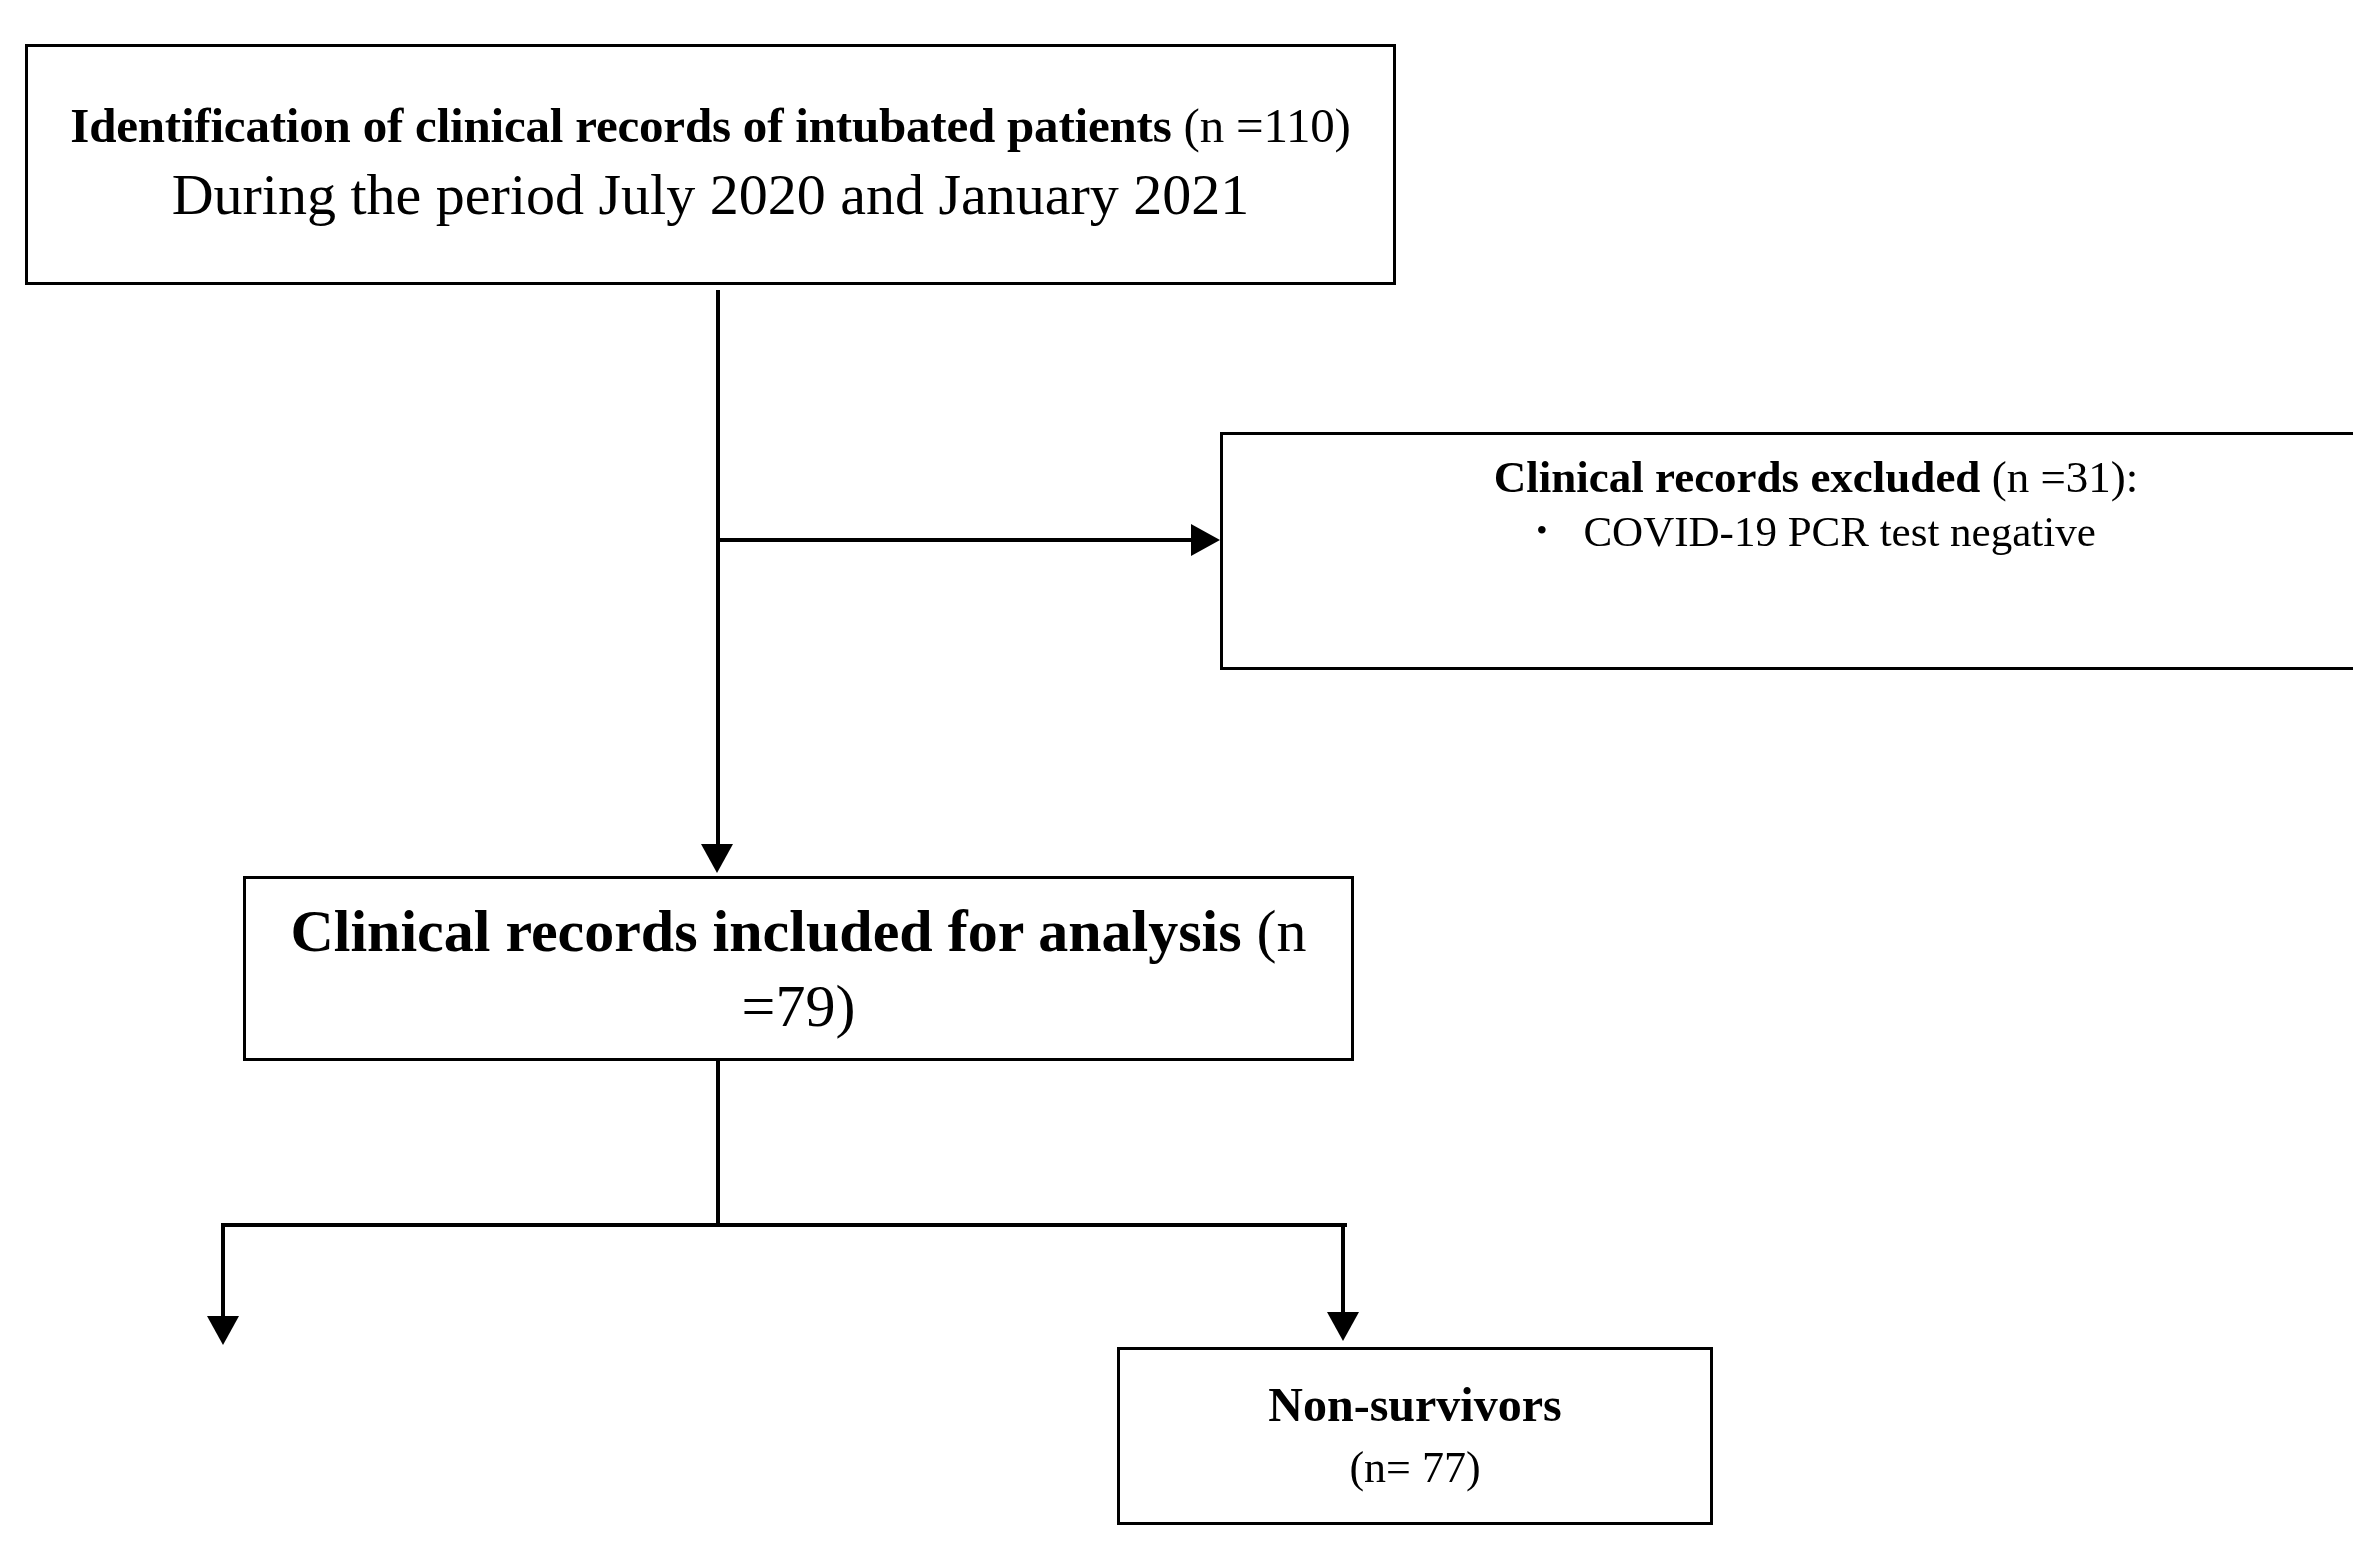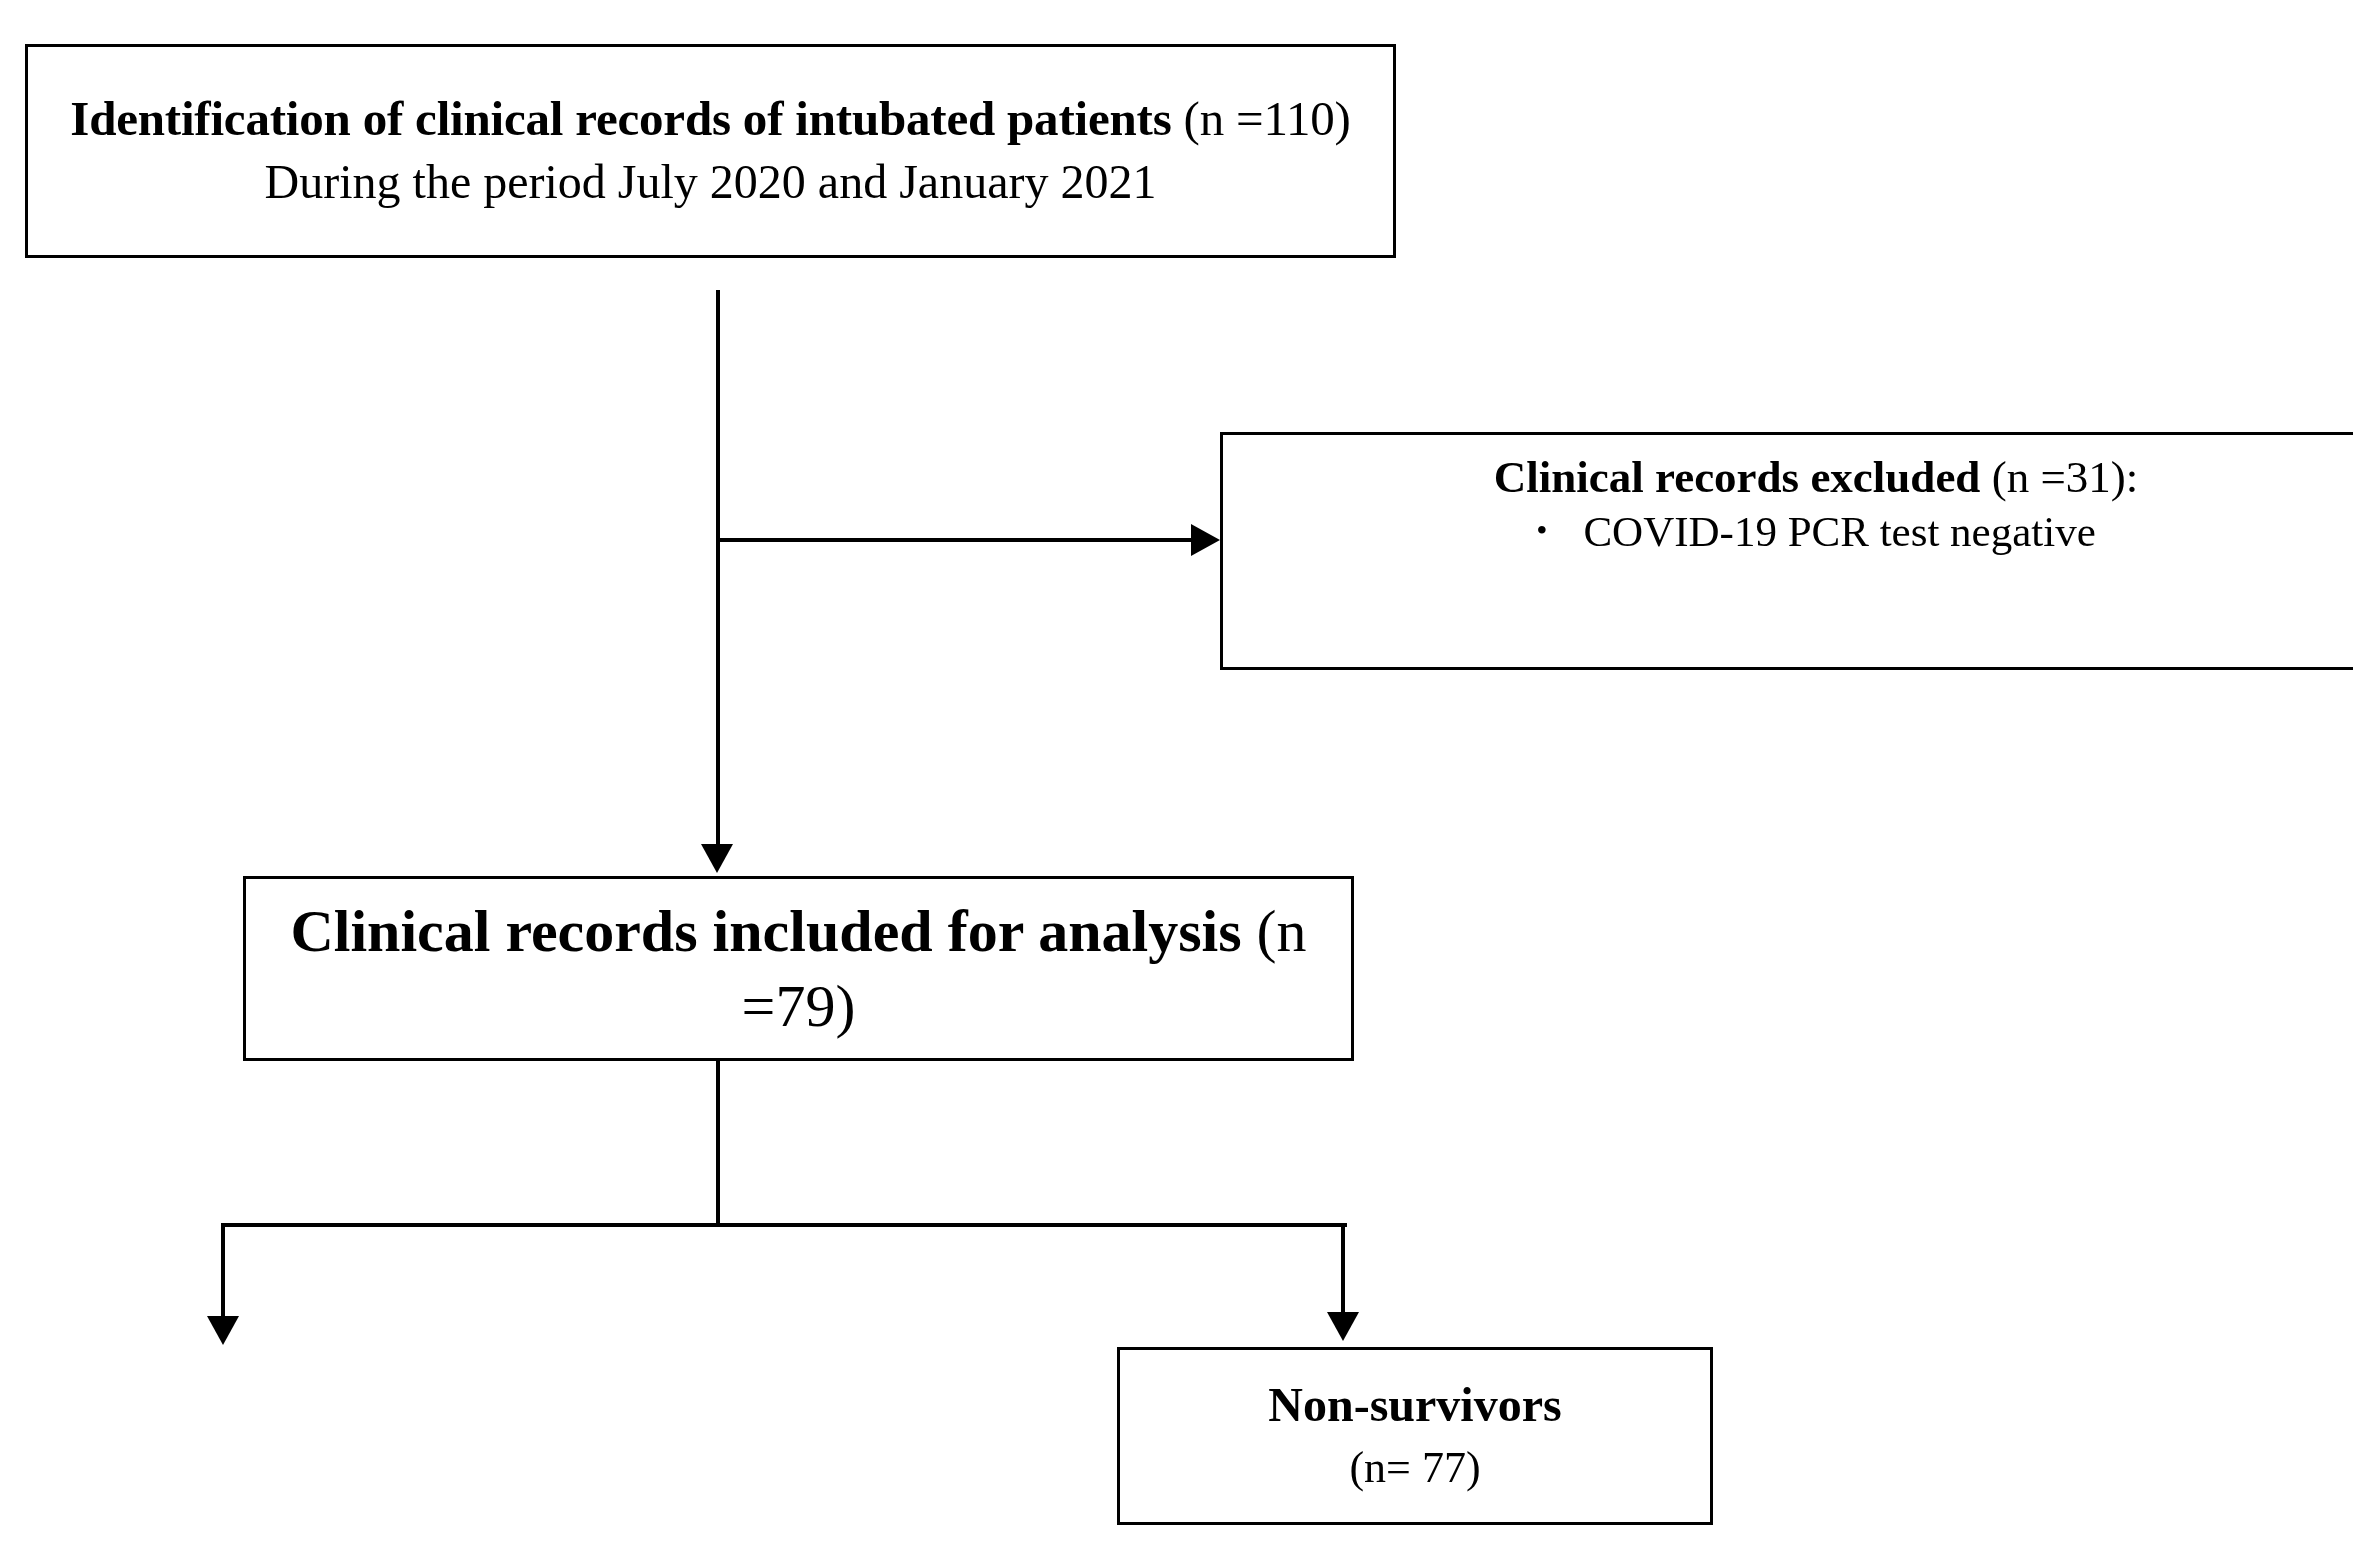--- a/index.html
+++ b/index.html
@@ -51,32 +51,32 @@
     position: absolute;
     width: 0;
     height: 0;
     border-top: 16px solid transparent;
     border-bottom: 16px solid transparent;
     border-left: 29px solid #000000;
   }
 
   
   #node-identification {
-    left: 25px; top: 44px; width: 1371px; height: 214px;
+    left: 25px; top: 44px; width: 1371px; height: 241px;
     padding: 12px 22px 14px 22px;
   }
   .ident-title {
     font-size: 49px;
     line-height: 1.18;
     letter-spacing: -0.2px;
   }
   .ident-title b { font-weight: bold; }
   .ident-title .reg { font-weight: normal; }
   .ident-sub {
-    font-size: 48px;
+    font-size: 58px;
     font-weight: normal;
     line-height: 1.2;
     margin-top: 5.1px;
   }
 
   
   #node-excluded {
     left: 1220px; top: 432px; width: 1192px; height: 238px;
     padding: 6.8px 12px 8.5px 12px;
     justify-content: flex-start;

